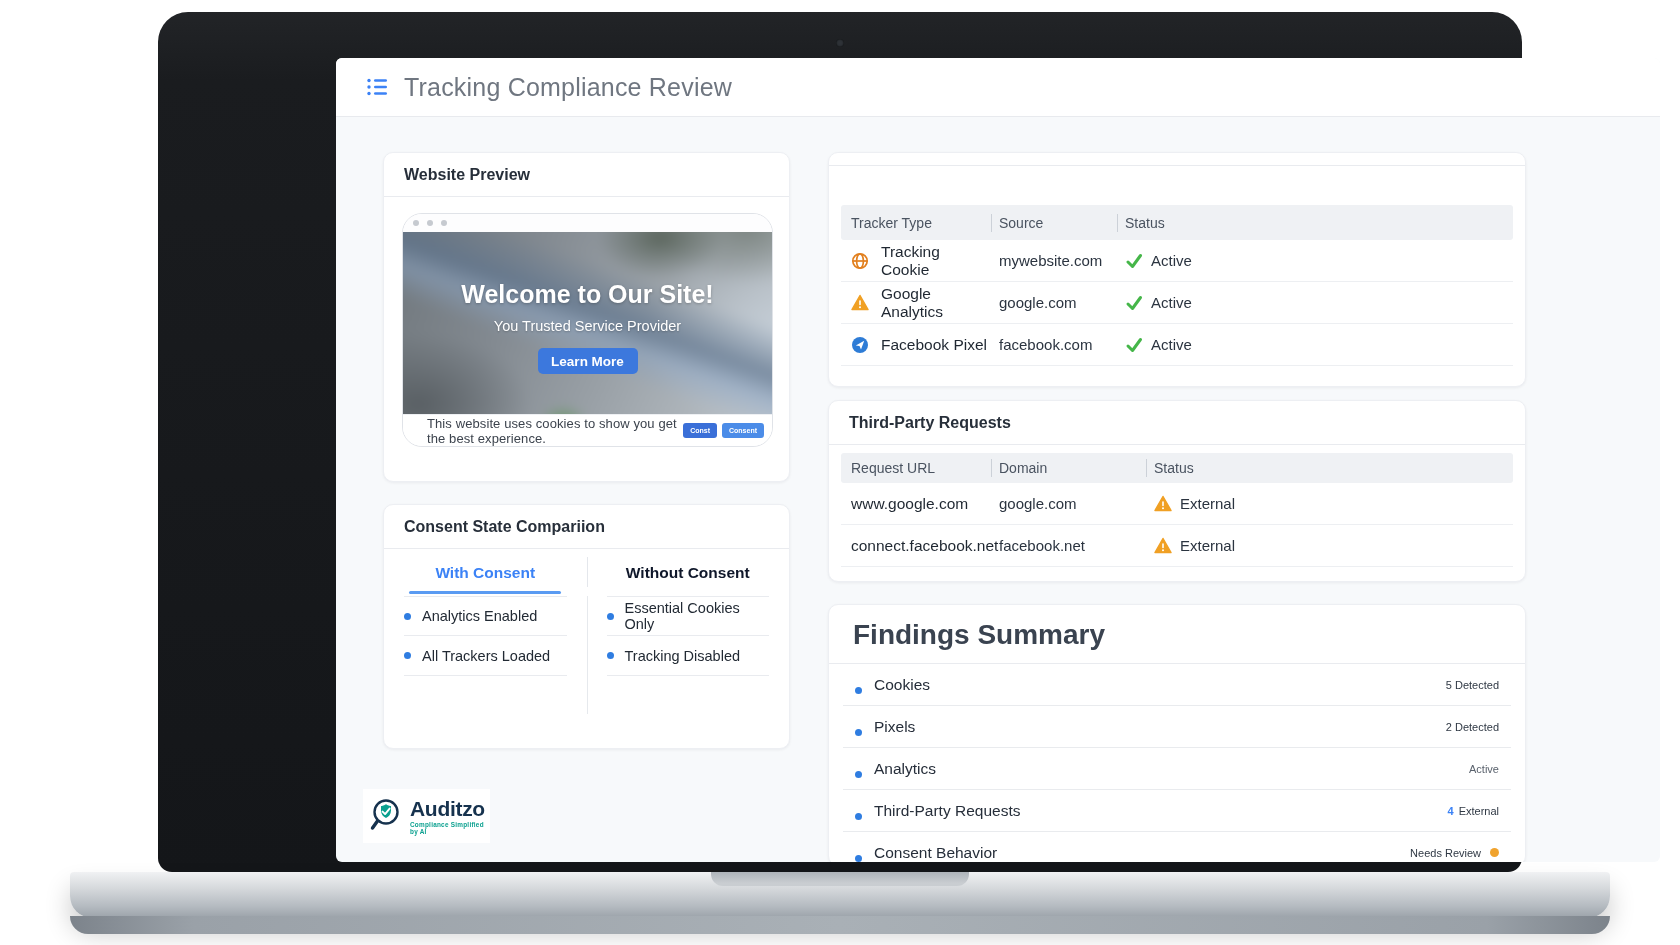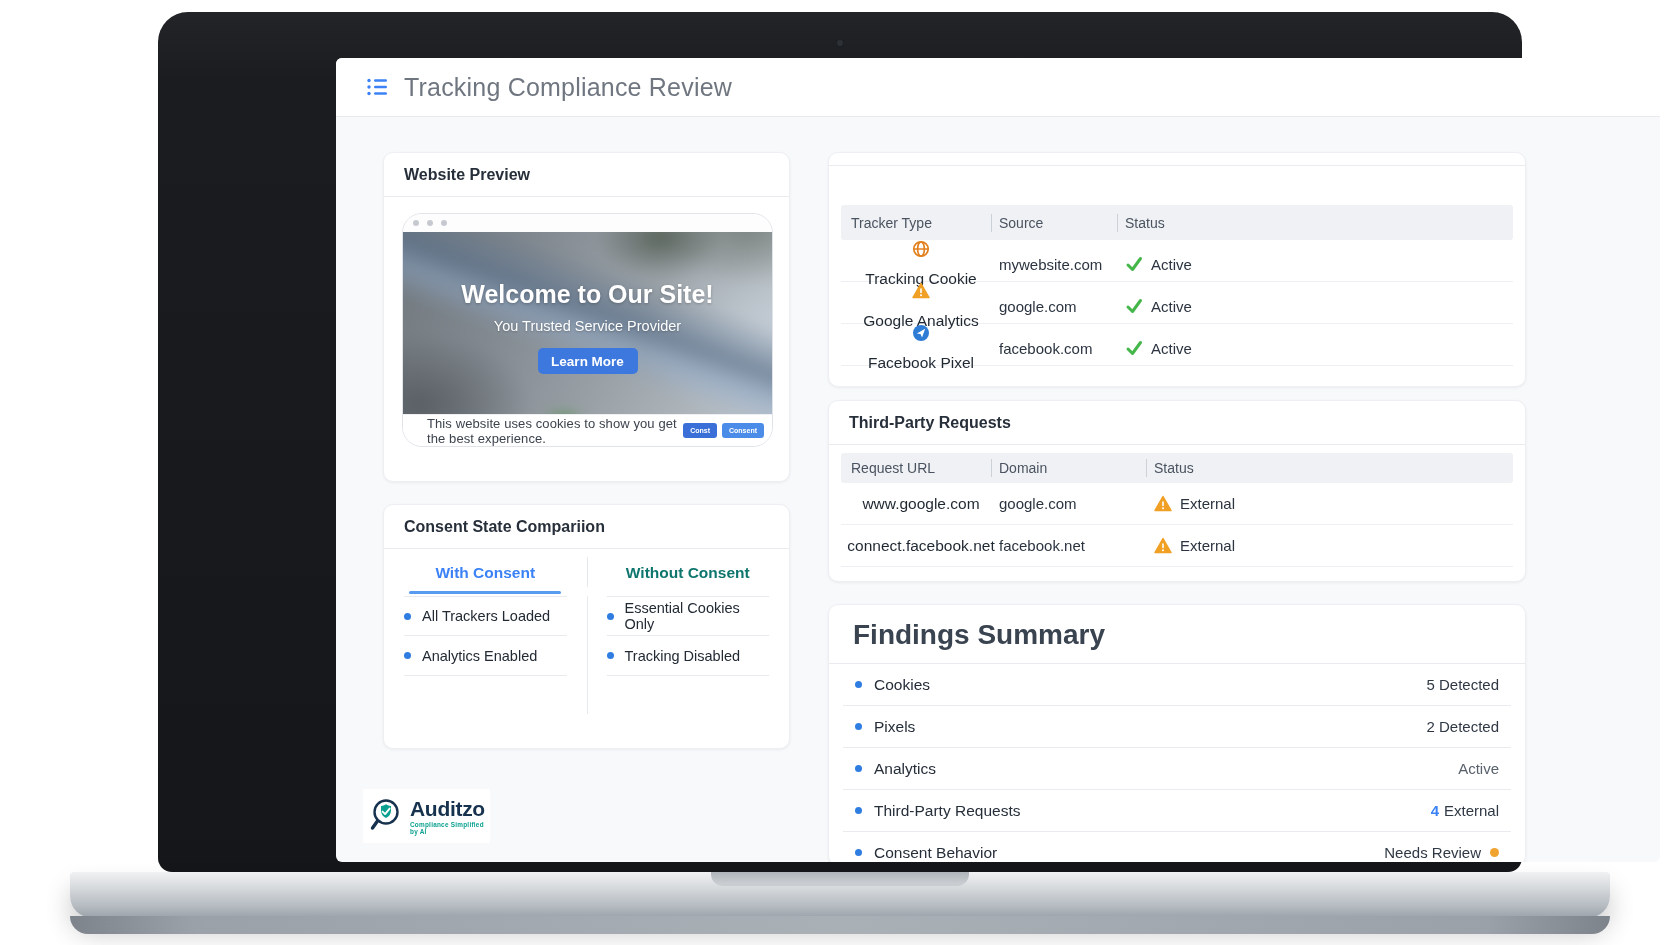--- a/index.html
+++ b/index.html
@@ -61,21 +61,21 @@
   .cb-text { font-size:13px; color:#3c434d; flex:1; letter-spacing:.1px; }
   .cb-btn { height:15px; border:none; border-radius:3px; color:#fff; font-size:7px; font-weight:700;
             font-family:inherit; padding:0 7px; }
   .cb-btn-a { background:#3a6fd8; margin-right:5px; }
   .cb-btn-b { background:#4b8ce8; }
 
   
   .card-consent { left:47px; top:446px; width:407px; height:245px; }
   .tabs { display:flex; height:47px; position:relative; }
   .tab { flex:1; display:flex; align-items:center; justify-content:center; font-size:15.5px;
-         font-weight:600; color:#0f766e; position:relative; cursor:default; }
+         font-weight:600; color:#0f172a; position:relative; cursor:default; }
   .tab.active { color:#3b82f6; }
   .tab.active::after { content:""; position:absolute; left:50%; bottom:2px; width:152px; height:3px;
                        margin-left:-76px; background:#5a9bf2; border-radius:2px; }
   .tab-sep { position:absolute; left:50%; top:8px; width:1px; height:30px; background:#e4e7ec; }
   .consent-cols { position:relative; display:flex; height:130px; }
   .consent-vline { position:absolute; left:50%; top:0; width:1px; height:118px; background:#e6e9ed; }
   .ccol { flex:1; padding:0 20px 0 20px; }
   .citem { display:flex; align-items:center; gap:11px; height:40px; border-bottom:1px solid #e9ebef;
            font-size:14.5px; font-weight:500; color:#222a34; }
   .ccol .citem:first-child { border-top:1px solid #e9ebef; }
@@ -89,33 +89,33 @@
   .thead { display:grid; align-items:center; height:35px; background:#eff1f4; border-radius:3px; }
   .thead-req { height:30px; }
   .th { font-size:14px; color:#4a5360; position:relative; padding-left:10px; }
   .th + .th { padding-left:8px; }
   .th + .th::before { content:""; position:absolute; left:0; top:50%; margin-top:-9px; width:1px;
                       height:18px; background:#ccd1d8; }
   .grid-inv { grid-template-columns:150px 126px 1fr; }
   .grid-req { grid-template-columns:150px 155px 1fr; }
   .trow { display:grid; align-items:center; height:42px; border-bottom:1px solid #edeff2; }
   .cell { font-size:15px; color:#2b3440; padding-left:8px; display:flex; align-items:center; }
-  .cell-first { padding-left:10px; gap:12px; font-weight:500; color:#1f2731; font-size:15.5px;flex-direction:column; }
+  .cell-first { padding-left:10px; gap:12px; font-weight:500; color:#1f2731; font-size:15.5px; }
   .cell-status { gap:8px; font-weight:500; }
   .row-icon { width:18px; height:18px; display:inline-flex; flex:none; }
   .row-icon svg { width:100%; height:100%; }
 
   
   .card-findings { left:492px; top:546px; width:698px; height:262px; }
   .findings-title { padding:14px 24px 0 24px; font-size:28px; font-weight:700; color:#3a4350; }
   .findings-divider { margin-top:12px; height:1px; background:#e9ebef; }
   .frow { display:flex; align-items:center; height:42px; margin:0 14px; padding:0 12px;
           border-bottom:1px solid #e9ebee; }
-  .flabel { display:flex; align-items:center; gap:12px; font-size:15.5px; font-weight:500; color:#262e3a; flex:1; }
-  .fvalue { font-size:15px; color:#2f3844; display:flex; align-items:center; }
+  .flabel { display:flex; align-items:flex-end; gap:12px; font-size:15.5px; font-weight:500; color:#262e3a; flex:1; }
+  .fvalue { font-size:11px; color:#2f3844; display:flex; align-items:center; }
   .fvalue .accent { color:#3b82f6; font-weight:600; }
   .fvalue .accent:not(:empty) { margin-right:5px; }
   .fvalue.muted .val { color:#59616c; }
   .status-dot { width:9px; height:9px; border-radius:50%; background:#f0a32e; margin-left:9px; }
 
   
   .logo-box { position:absolute; left:27px; top:731px; width:127px; height:54px; background:#ffffff;
               display:flex; align-items:center; padding:4px 6px 4px 5px; }
   .logo-icon { width:40px; height:42px; flex:none; }
   .logo-text { margin-left:2px; display:flex; flex-direction:column; }
@@ -178,25 +178,25 @@
         <div class="tabs">
           <div class="tab active">With Consent</div>
           <div class="tab-sep"></div>
           <div class="tab">Without Consent</div>
         </div>
         <div class="consent-cols">
           <div class="consent-vline"></div>
           <div class="ccol">
             <div class="citem">
               <span class="bullet"></span>
+              <span>Analytics Enabled</span>
+            </div>
+            <div class="citem">
+              <span class="bullet"></span>
               <span>All Trackers Loaded</span>
-            </div>
-            <div class="citem">
-              <span class="bullet"></span>
-              <span>Analytics Enabled</span>
             </div>
           </div>
           <div class="ccol">
             <div class="citem">
               <span class="bullet"></span>
               <span>Essential Cookies Only</span>
             </div>
             <div class="citem">
               <span class="bullet"></span>
               <span>Tracking Disabled</span>

